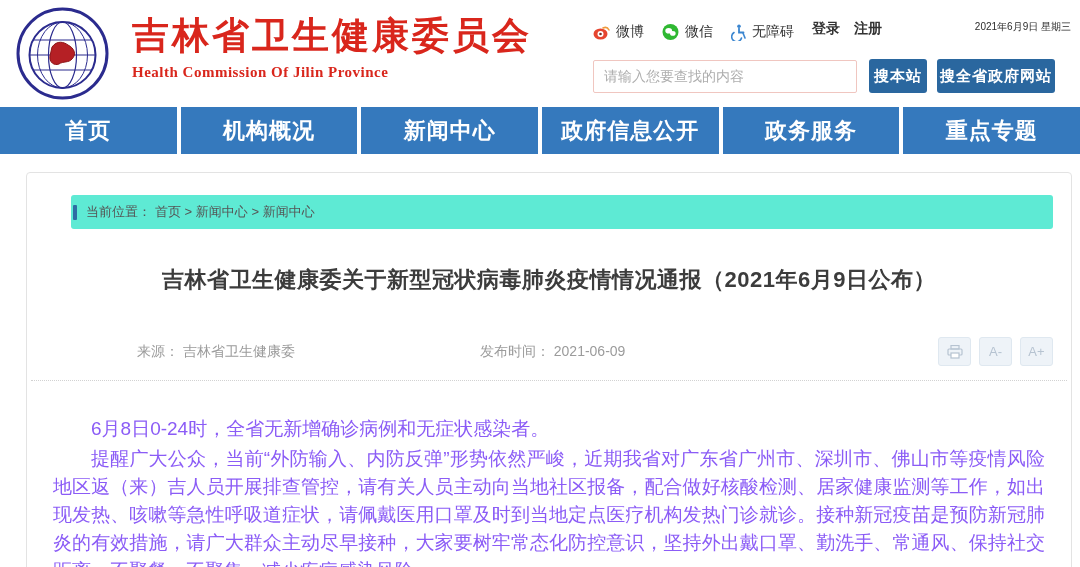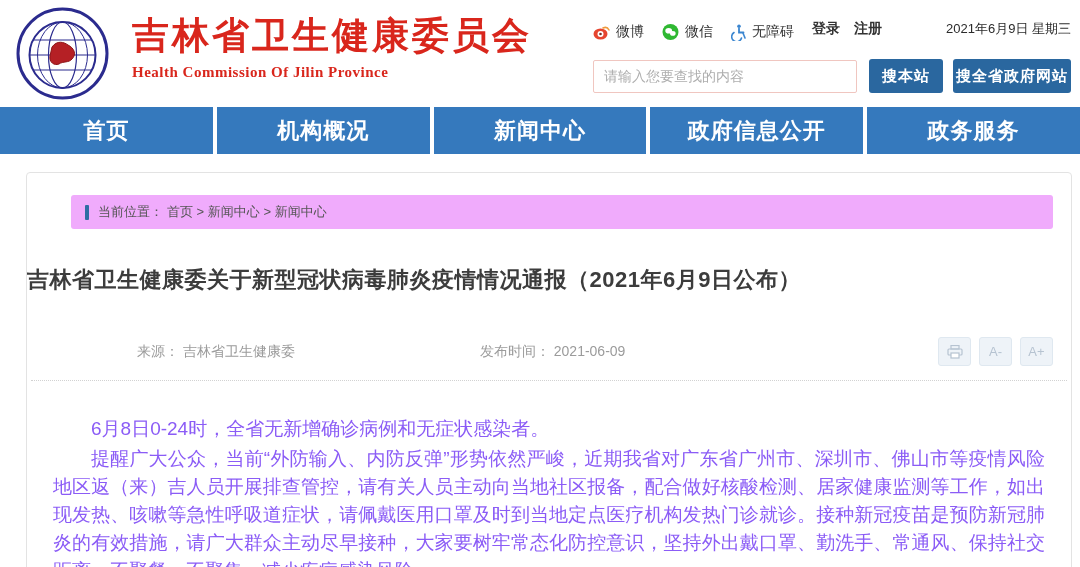--- a/index.html
+++ b/index.html
@@ -14,60 +14,60 @@
   .logo { position:absolute; left:16px; top:7px; width:93px; height:93px; }
   .brand { position:absolute; left:132px; top:14px; }
   .brand-cn { font-size:37px; font-weight:bold; color:#d9261c; letter-spacing:3px; line-height:44px; }
   .brand-en { font-family:"Liberation Serif","DejaVu Serif",serif; font-size:15px; font-weight:bold; color:#d9261c; margin-top:6px; letter-spacing:0.5px; }
 
   .header-right { position:absolute; left:593px; top:20px; width:478px; }
   .quick-row { display:flex; gap:10px; font-size:14px; color:#333; height:24px; }
   .quick-link { display:flex; align-items:center; gap:6px; color:#333; text-decoration:none; cursor:pointer; margin-right:8px; }
   .quick-link svg { display:block; }
   .plain-link { color:#333; text-decoration:none; cursor:pointer; margin-right:4px;font-weight:bold; }
-  .date-text { margin-left:auto; font-size:13px; color:#2b2b2b; }
+  .date-text { margin-left:auto; font-size:10px; color:#2b2b2b; }
 
   .search-row { display:flex; align-items:center; margin-top:15px; gap:10px; }
   .search-input {
     width:264px; height:33px; border:1px solid #f0c6c0; border-radius:2px;
     padding:8px 10px; font-size:14px; color:#333; outline:none;
     font-family:"Liberation Sans","DejaVu Sans",sans-serif;
   }
   .search-input::placeholder { color:#aeaeae; }
   .btn-search {
     height:34px; border:none; border-radius:3px; background:#2a679f; color:#fff;
     font-size:15px; font-weight:bold; cursor:pointer; letter-spacing:1px;
     font-family:"Liberation Sans","DejaVu Sans",sans-serif;
   }
-  .btn-site { width:74px; margin-left:2px; }
+  .btn-site { width:58px; margin-left:2px; }
   .btn-gov { width:118px; }
 
   
   .nav { display:flex; height:47px; background:#fff; gap:4px; }
   .nav-item {
     flex:1; background:#3579bd; color:#ffffff; font-size:22px; font-weight:bold;
     display:flex; align-items:center; justify-content:center; text-decoration:none;
     letter-spacing:1px; cursor:pointer;
   }
 
   
   .content-box {
     margin:18px 8px 0 26px; border:1px solid #e3e3e3; border-radius:4px;
     background:#fff; height:410px; padding-top:22px;
   }
   .breadcrumb {
-    margin:0 18px 0 44px; background:#f0abfc; border-radius:3px; height:34px;
-    display:flex; align-items:center; padding-left:14px; font-size:13px; color:#555;
+    margin:0 18px 0 44px; background:#5eead4; border-radius:3px; height:34px;
+    display:flex; align-items:center; padding-left:2px; font-size:13px; color:#555;
   }
   .crumb-bar { width:4px; height:15px; background:#2e6da4; margin-right:9px; border-radius:1px; }
   .crumb-label { color:#555; margin-right:4px; }
   .crumb-path { color:#555; cursor:pointer; }
 
   .article-title {
-    text-align:left; margin-top:36px; font-size:22px; font-weight:bold;
+    text-align:center; margin-top:36px; font-size:22px; font-weight:bold;
     color:#3c3c3c; letter-spacing:0.5px;
   }
 
   .meta-row { display:flex; align-items:center; margin-top:42px; font-size:14px; color:#9b9b9b; }
   .meta-source { margin-left:110px; }
   .meta-publish { margin-left:185px; }
   .meta-tools { margin-left:auto; margin-right:18px; display:flex; gap:8px; }
   .tool-btn {
     min-width:33px; height:29px; background:#eef3f8; border:1px solid #dfe8f0; border-radius:3px;
     color:#b6c3d1; font-size:13px; display:flex; align-items:center; justify-content:center;
@@ -147,20 +147,21 @@
     </div>
   </div>
 </div>
 
 <div class="nav">
   <a class="nav-item">首页</a>
   <a class="nav-item">机构概况</a>
   <a class="nav-item">新闻中心</a>
   <a class="nav-item">政府信息公开</a>
   <a class="nav-item">政务服务</a>
+  <a class="nav-item">重点专题</a>
 </div>
 
 <div class="content-box">
 
   <div class="breadcrumb">
     <span class="crumb-bar"></span>
     <span class="crumb-label">当前位置：</span>
     <span class="crumb-path">首页 &gt; 新闻中心 &gt; 新闻中心</span>
   </div>
 

